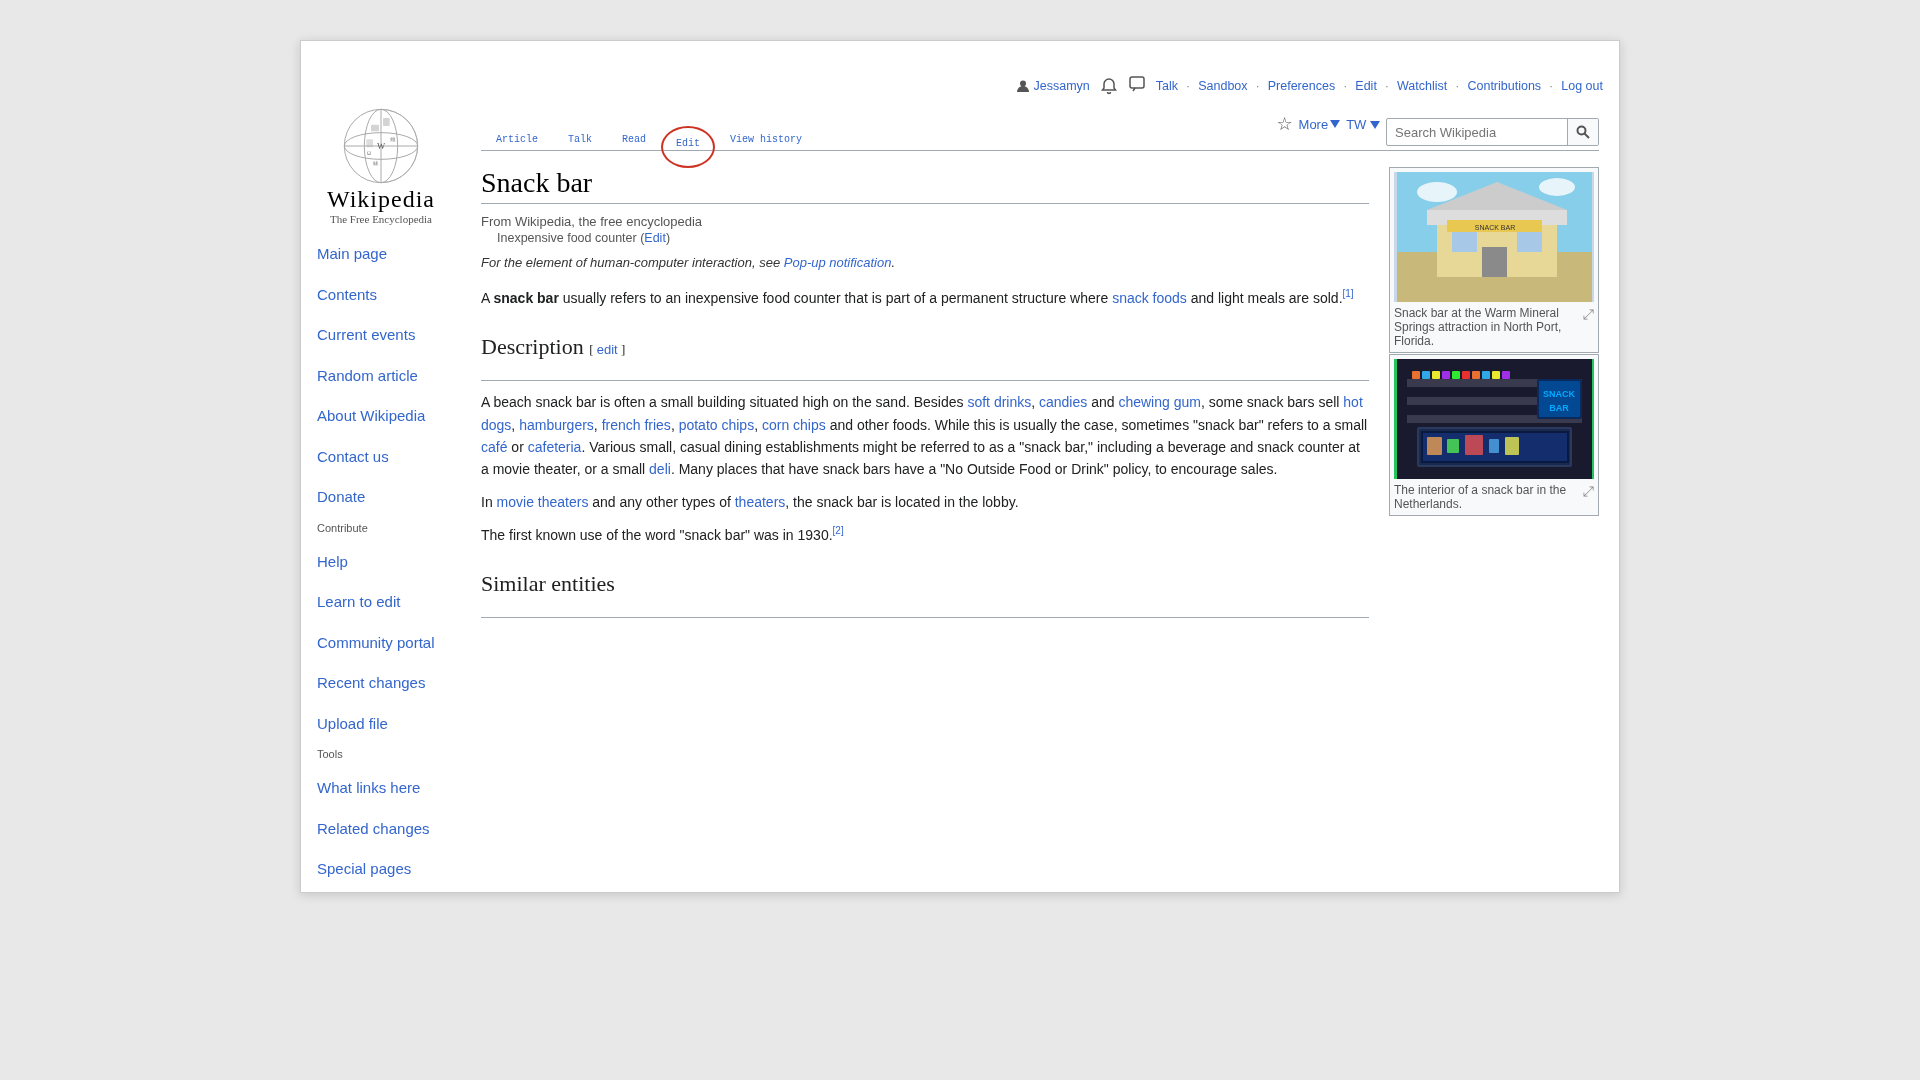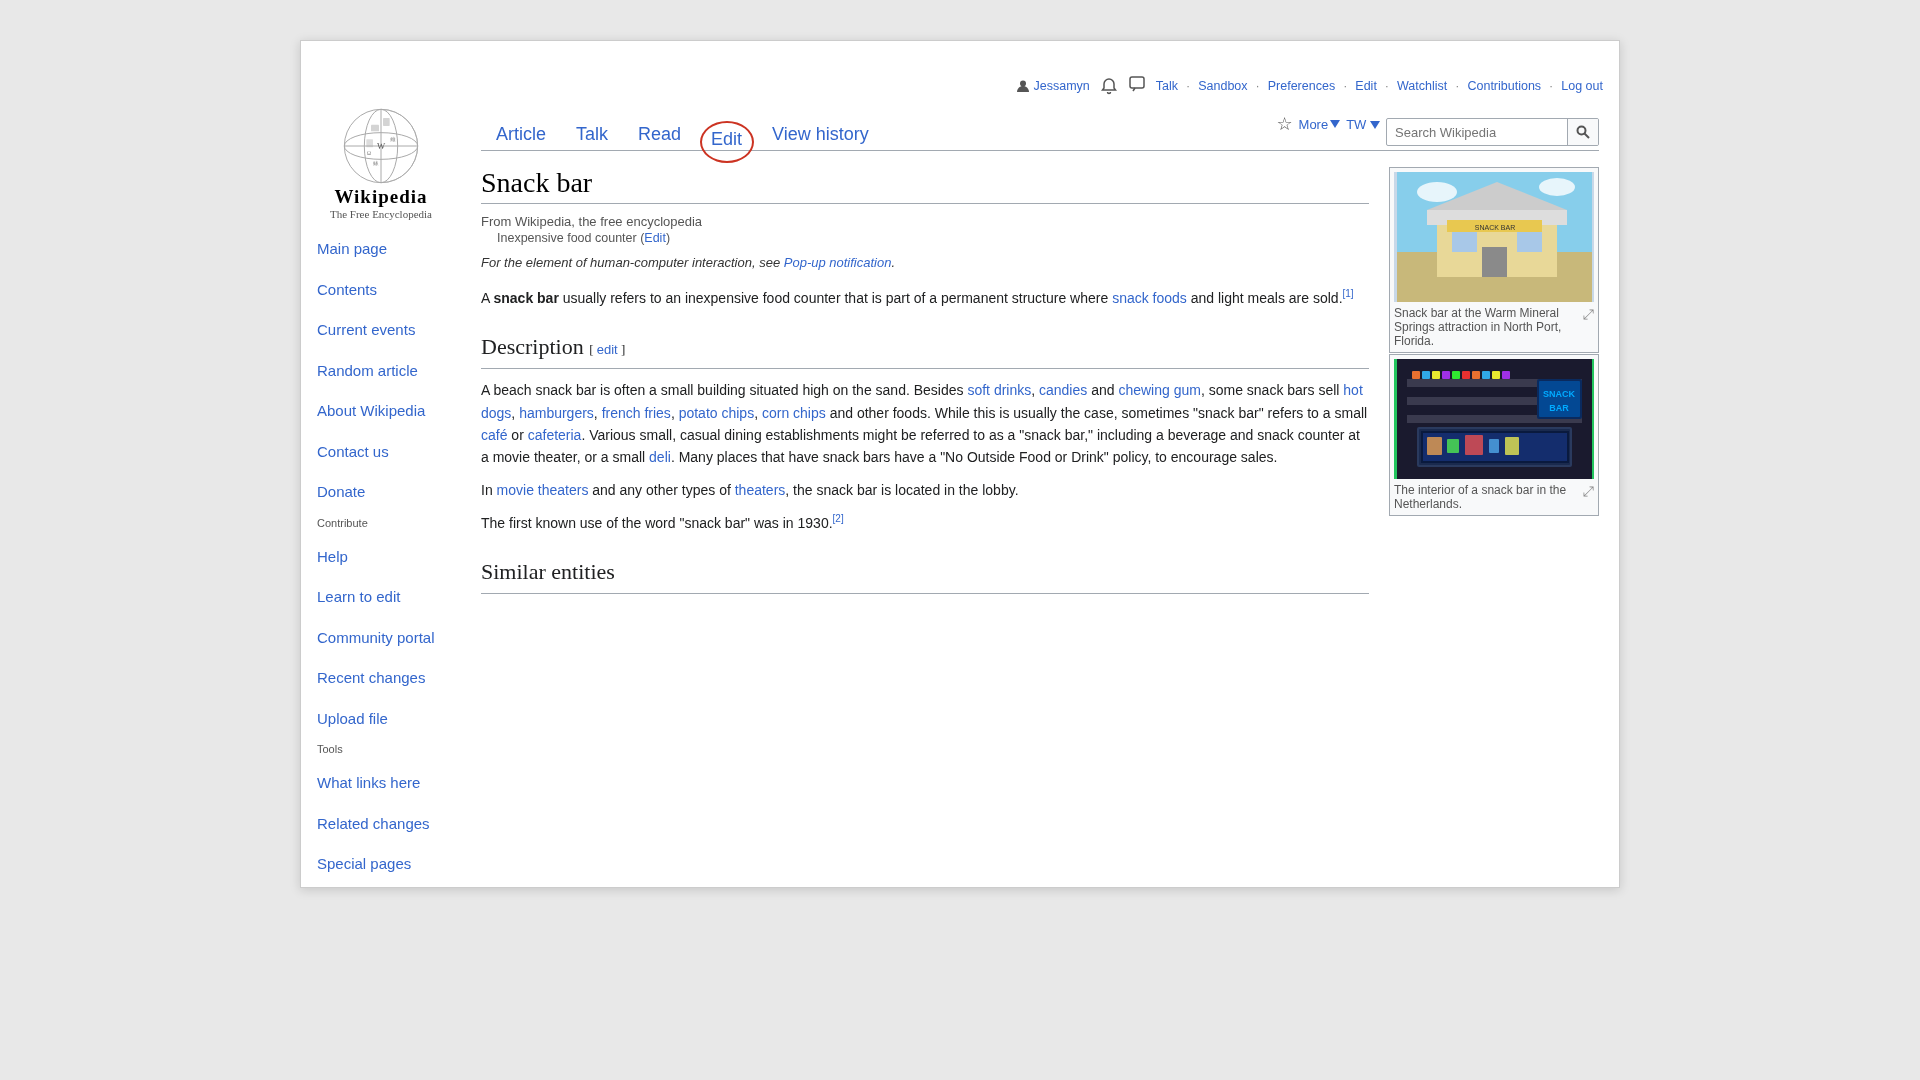--- a/index.html
+++ b/index.html
@@ -58,22 +58,22 @@
       align-items: center;
       margin-bottom: 16px;
       padding-right: 16px;
     }
     .logo-globe {
       width: 80px;
       height: 80px;
     }
     .logo-title {
       font-family: 'Linux Libertine', Georgia, serif;
-      font-size: 19px;
-      font-weight: bold;
+      font-size: 24px;
+      font-weight: normal;
       color: #000;
       letter-spacing: 1px;
     }
     .logo-subtitle {
       font-size: 11px;
       color: #555;
     }
     .sidebar-section-label {
       font-size: 11px;
       color: #555;
@@ -106,22 +106,22 @@
       position: relative;
     }
     .tab-left {
       display: flex;
       align-items: flex-end;
       gap: 0;
       flex: 1;
     }
     .tab {
       padding: 6px 14px;
-      font-size: 18px;
-      font-family: Liberation Sans, sans-serif;
+      font-size: 10px;
+      font-family: Liberation Mono, monospace;
       color: #3366cc;
       text-decoration: none;
       border: 1px solid transparent;
       border-bottom: none;
       margin-bottom: -1px;
       cursor: pointer;
       background: transparent;
       text-align: center;
     }
     .tab.edit-tab {
@@ -233,21 +233,21 @@
       vertical-align: super;
       color: #3366cc;
       text-decoration: none;
     }
     .section-heading {
       font-family: 'Linux Libertine', Georgia, serif;
       font-size: 22px;
       font-weight: normal;
       border-bottom: 1px solid #a2a9b1;
       margin: 20px 0 10px 0;
-      padding-bottom: 4px;
+      padding-bottom: 16px;
     }
     .section-edit {
       font-size: 13px;
       color: #3366cc;
       text-decoration: none;
       font-family: -apple-system, Arial, sans-serif;
       font-weight: normal;
     }
     
     .article-main {

